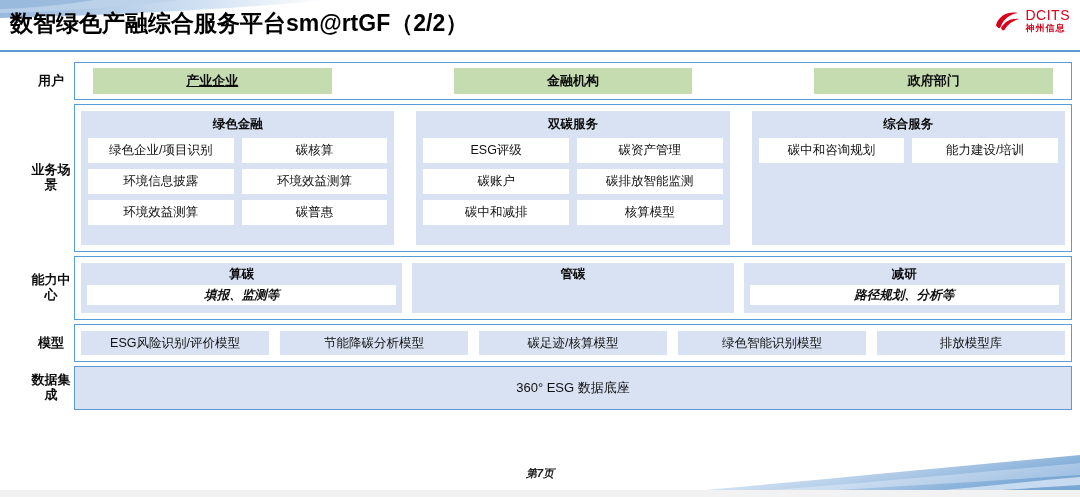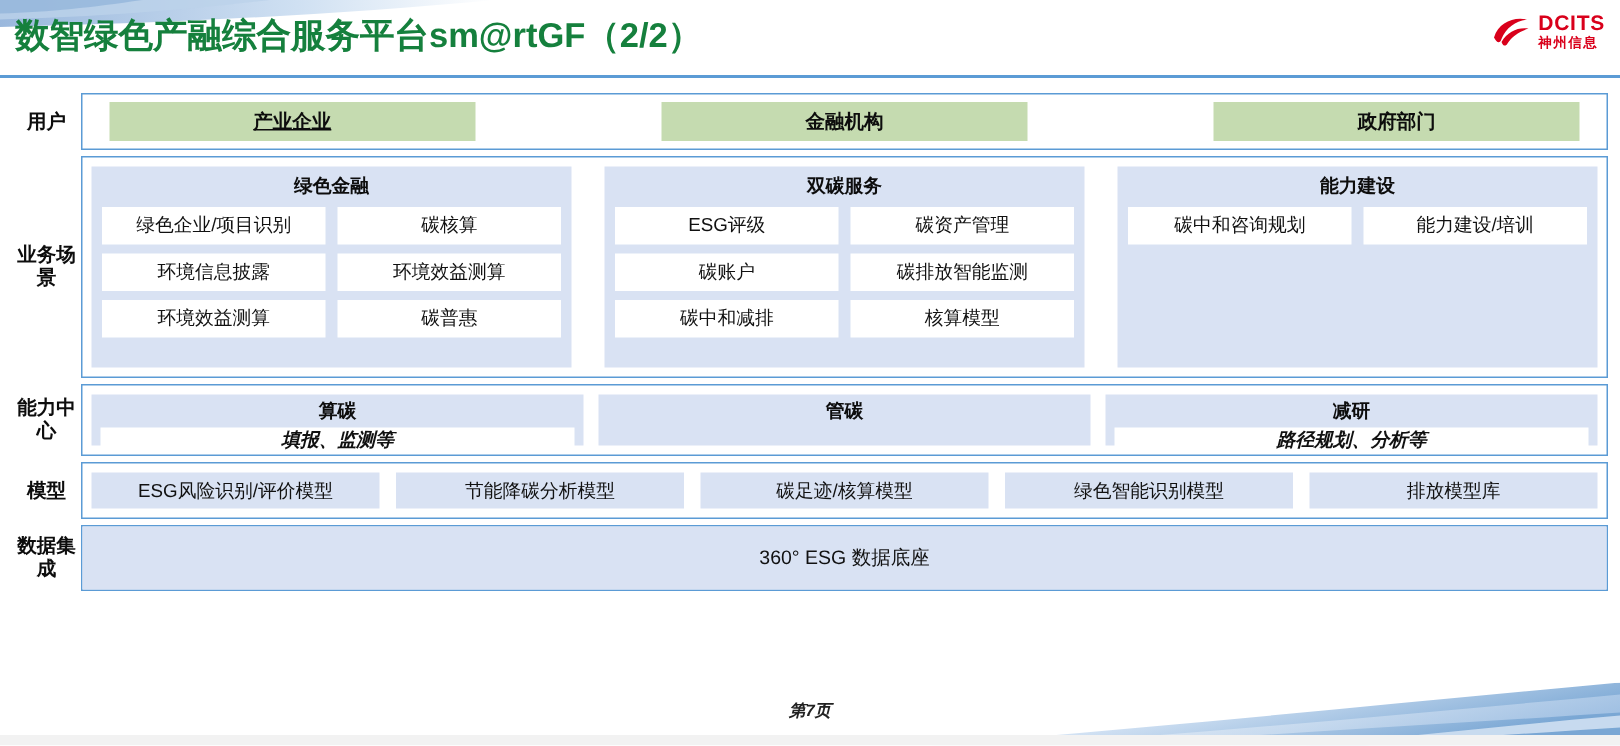--- a/index.html
+++ b/index.html
@@ -14,35 +14,35 @@
   
   .deco{position:absolute;pointer-events:none;}
   .deco-top{top:0;left:0;width:560px;height:18px;overflow:hidden;}
   .deco-bottom{right:0;bottom:0;width:460px;height:42px;overflow:hidden;}
 
   
   .header{position:absolute;top:0;left:0;width:1080px;height:52px;}
   .title{
     position:absolute;left:10px;top:8px;
     font-size:23px;font-weight:bold;letter-spacing:0px;
-    color:#15803d;white-space:nowrap;
+    color:#000000;white-space:nowrap;
   }
   .logo{position:absolute;right:10px;top:8px;display:flex;align-items:center;gap:5px;}
   .logo-mark{width:28px;height:22px;flex:none;}
   .logo-text{display:flex;flex-direction:column;line-height:1;}
-  .logo-en{font-size:14px;font-weight:bold;color:#d9001b;letter-spacing:0.5px;text-align:center;}
+  .logo-en{font-size:14px;font-weight:normal;color:#d9001b;letter-spacing:0.5px;text-align:center;}
   .logo-cn{font-size:9px;font-weight:bold;color:#d9001b;letter-spacing:1px;margin-top:2px;}
   .header-rule{position:absolute;left:0;top:50px;width:1080px;height:2px;background:#5b9bd5;}
 
   
   .grid{position:absolute;left:8px;top:62px;width:1064px;}
   .row{display:flex;align-items:stretch;margin-bottom:4px;}
   .rowlabel{
     width:46px;flex:none;display:flex;align-items:center;justify-content:center;
-    font-size:13px;font-weight:bold;text-align:center;line-height:1.15;color:#0d0d0d;
+    font-size:13px;font-weight:bold;text-align:center;line-height:1.15;color:#0d0d0d;margin-left:20px;
   }
   .rowbody{
     flex:1;border:1px solid #5b9bd5;background:#ffffff;
     display:flex;align-items:stretch;box-sizing:border-box;
   }
 
   
   .row-users .rowbody{padding:5px 18px;gap:11px;height:38px;}
   .user-chip{
     flex:1;background:#c5dbb0;display:flex;align-items:center;justify-content:center;
@@ -62,21 +62,21 @@
     margin-bottom:5px;
   }
   .scene-tiles{display:flex;flex-wrap:wrap;gap:6px 8px;align-content:flex-start;}
   .tile{
     width:calc(50% - 4px);box-sizing:border-box;background:#ffffff;
     height:25px;display:flex;align-items:center;justify-content:center;
     font-size:12.5px;color:#111;white-space:nowrap;
   }
 
   
-  .row-cap .rowbody{padding:6px;gap:10px;height:48px;}
+  .row-cap .rowbody{padding:6px;gap:10px;height:64px;}
   .cap-col{
     flex:1;background:#d9e2f3;padding:3px 6px 5px;box-sizing:border-box;
     display:flex;flex-direction:column;
   }
   .cap-title{text-align:center;font-size:12.5px;font-weight:bold;margin-bottom:2px;color:#0d0d0d;}
   .cap-sub{
     background:#ffffff;height:20px;display:flex;align-items:center;justify-content:center;
     font-size:12.5px;font-style:italic;font-weight:bold;color:#111;
   }
 
@@ -196,21 +196,21 @@
           <div class="tile">ESG评级</div>
           <div class="tile">碳资产管理</div>
           <div class="tile">碳账户</div>
           <div class="tile">碳排放智能监测</div>
           <div class="tile">碳中和减排</div>
           <div class="tile">核算模型</div>
         </div>
       </div>
 
       <div class="scene-col">
-        <div class="scene-title">能力建设</div>
+        <div class="scene-title">综合服务</div>
         <div class="scene-tiles">
           <div class="tile">碳中和咨询规划</div>
           <div class="tile">能力建设/培训</div>
         </div>
       </div>
 
     </div>
   </div>
 
   <div class="row row-cap">

